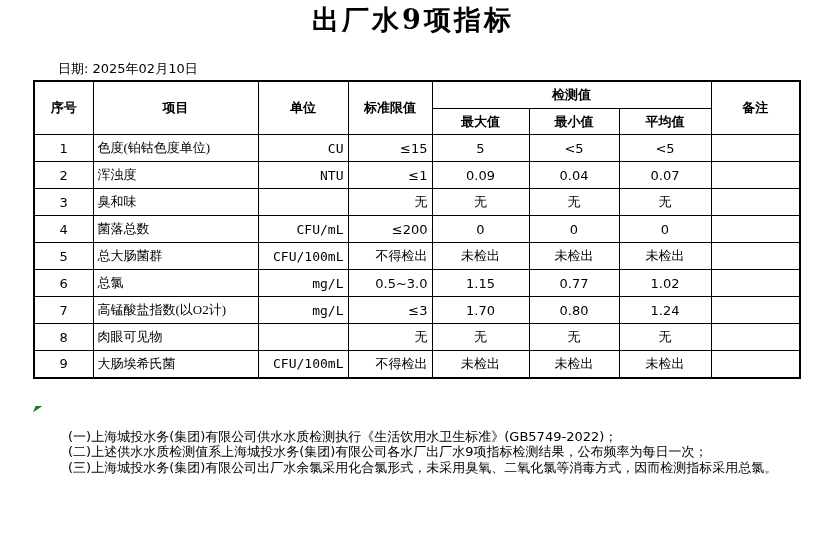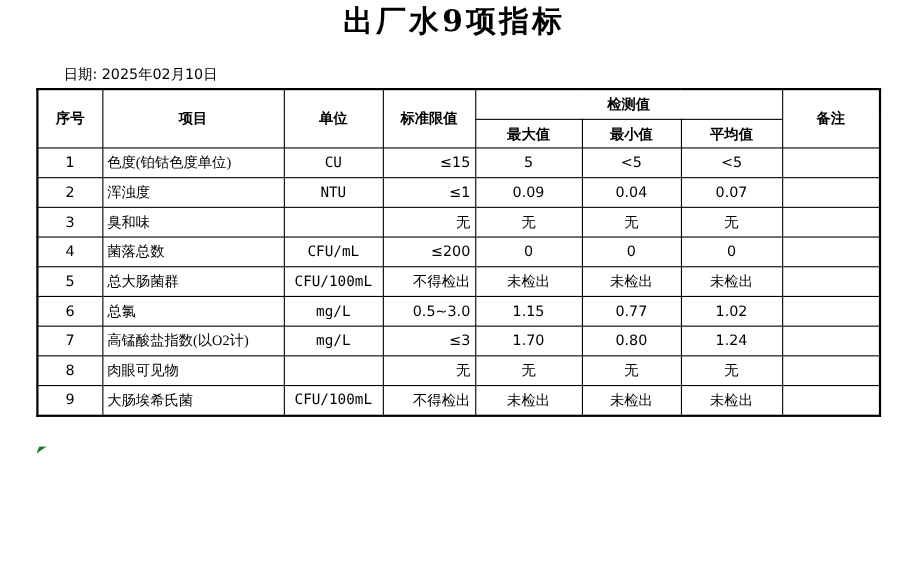--- a/index.html
+++ b/index.html
@@ -46,21 +46,21 @@
   }
   table.indicators thead th {
     font-weight: bold;
     text-align: center;
   }
   tr.hdr-top th { height: 26px; }
   tr.hdr-sub th { height: 25px; }
   table.indicators tbody tr { height: 27px; }
   td.c-seq   { text-align: center; }
   td.c-item  { text-align: left; font-family: Liberation Serif, serif; }
-  td.c-unit  { text-align: center; font-family: "DejaVu Sans Mono", "Liberation Mono", monospace; }
+  td.c-unit  { text-align: right; font-family: "DejaVu Sans Mono", "Liberation Mono", monospace; }
   td.c-limit { text-align: right; }
   td.c-val   { text-align: center; }
   .notes-block { margin-left: 33px; }
   .note-marker {
     margin-top: 27px;
     width: 10px;
     height: 7px;
     background: #1e7e1e;
     clip-path: polygon(0 100%, 28% 0, 100% 0);
   }
@@ -199,13 +199,18 @@
       <td class="c-val">未检出</td>
       <td class="c-val">未检出</td>
       <td class="c-val">未检出</td>
       <td class="c-val"></td>
     </tr>
   </tbody>
 </table>
 
 <div class="notes-block">
   <div class="note-marker"></div>
+  <div class="notes-list">
+    <div class="note-item">(一)上海城投水务(集团)有限公司供水水质检测执行《生活饮用水卫生标准》(GB5749-2022)；</div>
+    <div class="note-item">(二)上述供水水质检测值系上海城投水务(集团)有限公司各水厂出厂水9项指标检测结果，公布频率为每日一次；</div>
+    <div class="note-item">(三)上海城投水务(集团)有限公司出厂水余氯采用化合氯形式，未采用臭氧、二氧化氯等消毒方式，因而检测指标采用总氯。</div>
+  </div>
 </div>
 
 </body></html>

